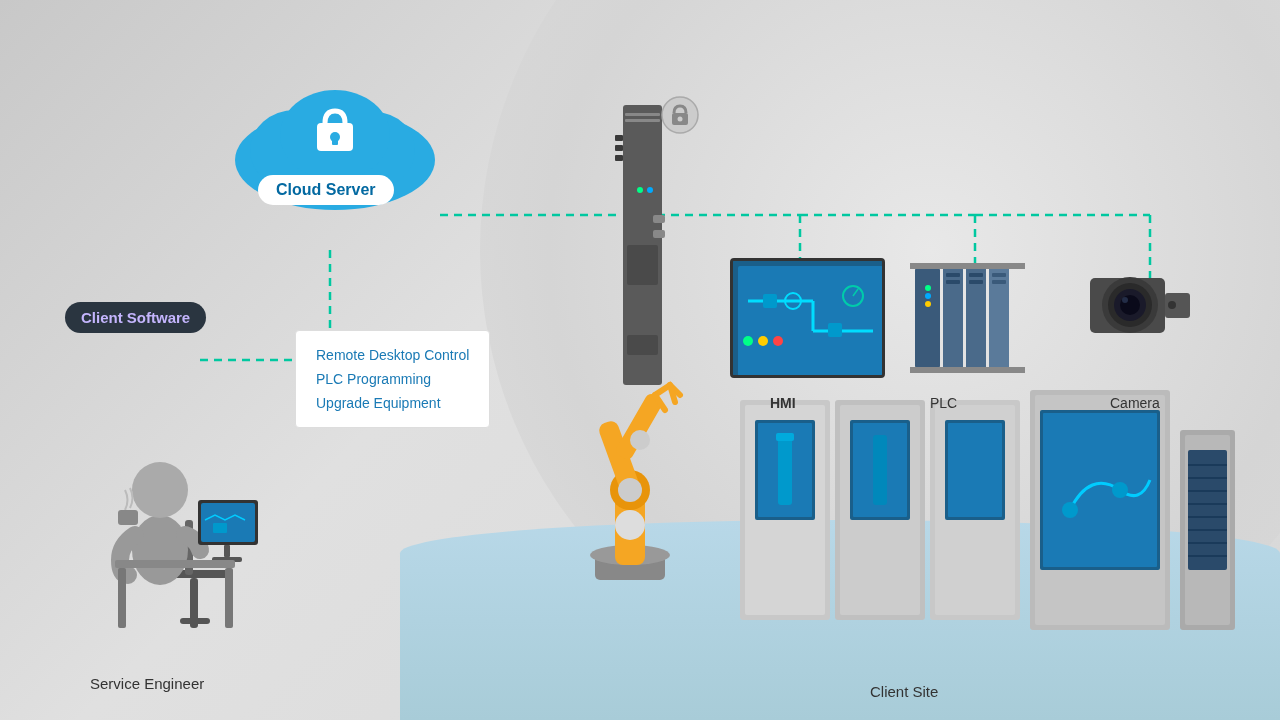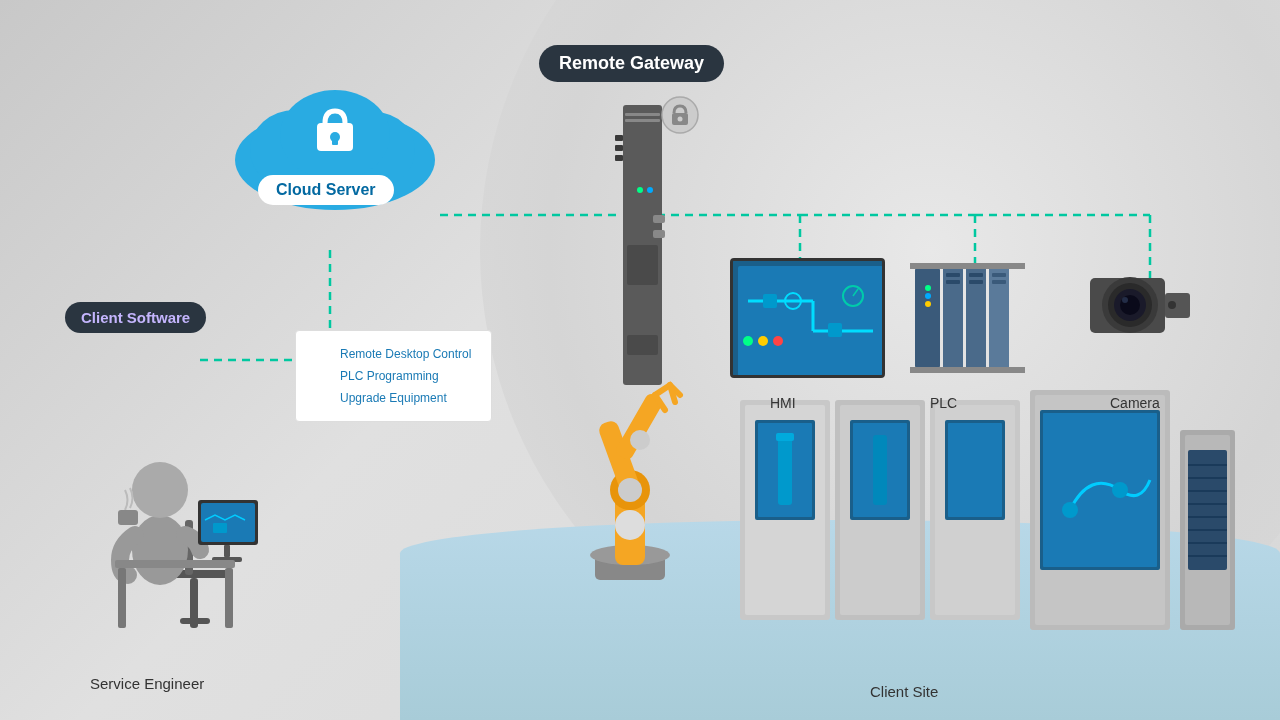--- a/index.html
+++ b/index.html
@@ -101,20 +101,21 @@
     }
 
     .label-hmi {
       position: absolute;
       top: 395px;
       left: 770px;
       color: #333;
       font-size: 14px;
       text-align: center;
       z-index: 10;
+      font-weight: bold;
     }
 
     .label-plc {
       position: absolute;
       top: 395px;
       left: 930px;
       color: #333;
       font-size: 14px;
       text-align: right;
       z-index: 10;
@@ -152,23 +153,22 @@
       left: 295px;
       background: white;
       border: 1px solid #ddd;
       border-radius: 4px;
       padding: 12px 20px;
       z-index: 10;
     }
 
     .feature-item {
       color: #1a7ab5;
-      font-size: 12px;
+      font-size: 14px;
       padding: 4px 0;
-      margin-left: 24px;
     }
 
     
     .connections-svg {
       position: absolute;
       top: 0;
       left: 0;
       width: 1280px;
       height: 720px;
       z-index: 3;
@@ -299,23 +299,20 @@
       <path d="M105 48 Q105 36 115 36 Q125 36 125 48" fill="none" stroke="white" stroke-width="5" stroke-linecap="round"></path>
       <circle cx="115" cy="62" r="5" fill="#29abe2"></circle>
       <rect x="112" y="62" width="6" height="8" rx="1" fill="#29abe2"></rect>
     </svg>
   </div>
 
   <div class="label-cloud-server">
     <span>Cloud Server</span>
   </div>
 
-  <div class="label-remote-gateway">
-    <span>Remote Gateway</span>
-  </div>
 
   <div class="gateway-device">
     <svg viewBox="0 0 55 280" xmlns="http://www.w3.org/2000/svg" width="55" height="280">
 
       <rect x="8" y="0" width="39" height="280" rx="3" fill="#5a5a5a"></rect>
 
       <rect x="10" y="8" width="35" height="3" rx="1" fill="#888"></rect>
       <rect x="10" y="14" width="35" height="3" rx="1" fill="#888"></rect>
 
       <rect x="0" y="30" width="8" height="6" rx="1" fill="#3a3a3a"></rect>

